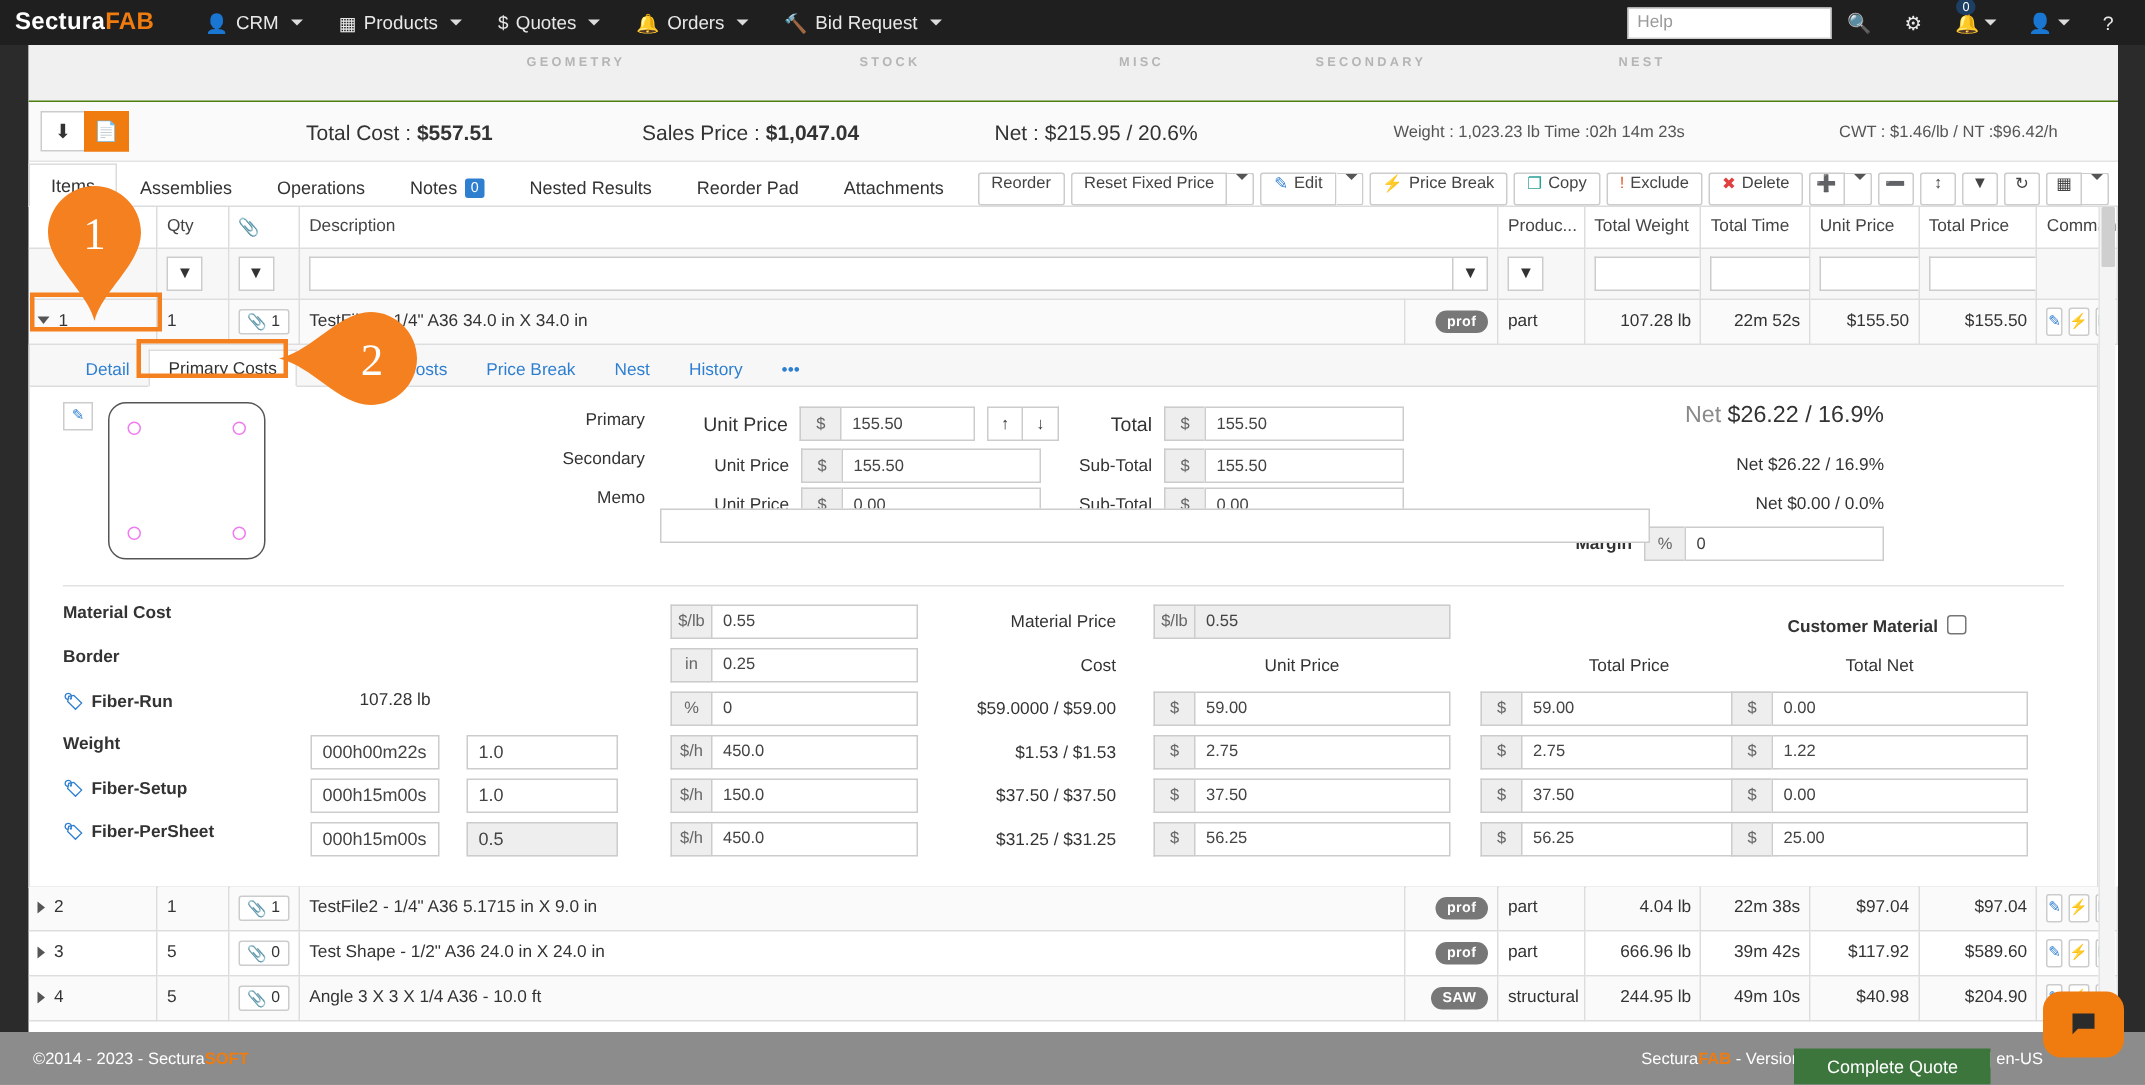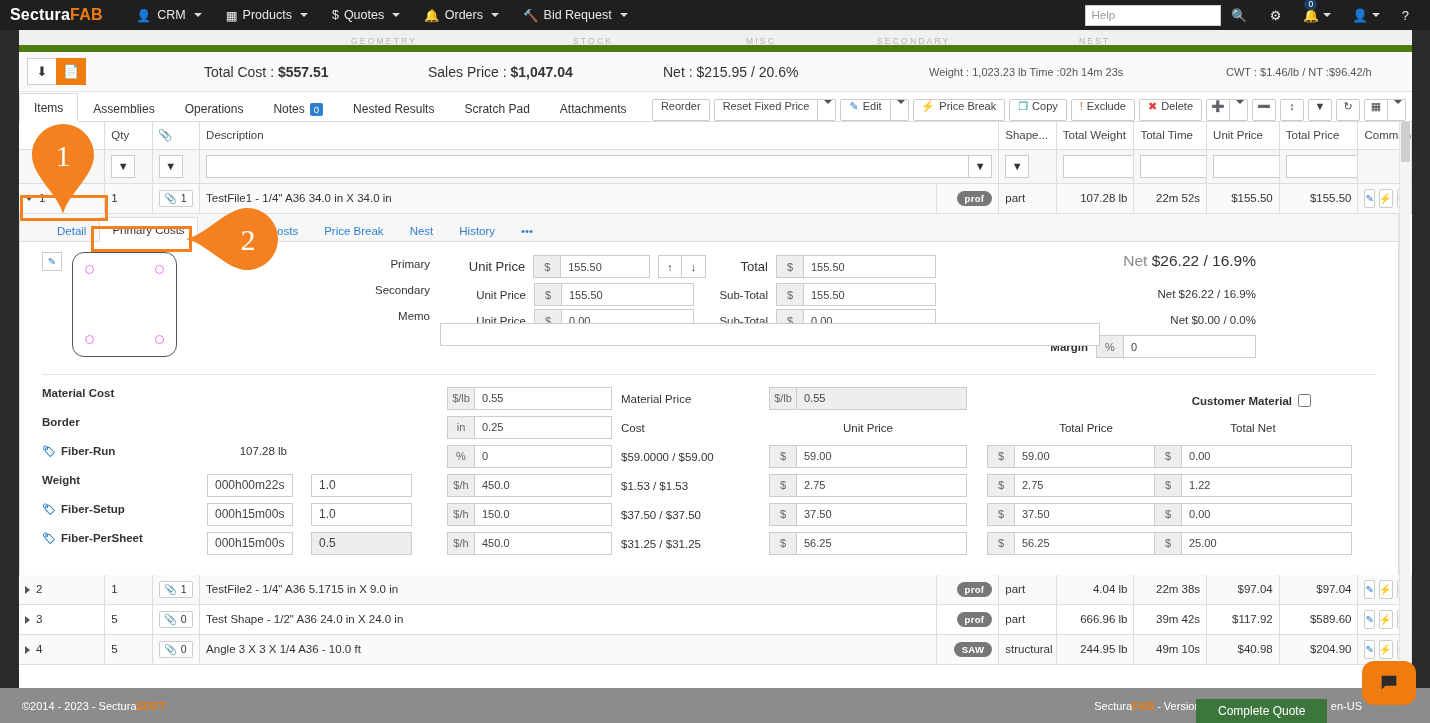--- a/index.html
+++ b/index.html
@@ -41,22 +41,22 @@
   }
 
   
   #page{
     position:absolute; left:19px; top:30px; width:1393px; height:658px;
     background:#fff; overflow:hidden;
   }
 
   
   #section-strip{
-    height:22px; background:#f0f0f0; border-bottom:7px solid #4d7c0f;
-    position:relative; font-size:8.5px; color:#b5b5b5; letter-spacing:2.2px;
+    height:38px; background:#f0f0f0; border-bottom:1px solid #4d7c0f;
+    position:relative; font-size:8.5px; color:#b5b5b5; letter-spacing:2.2px;font-weight:bold;
   }
   #section-strip span{ position:absolute; top:6px; }
 
   
   #summary{
     height:40px; background:#fafafa; border-bottom:1px solid #e4e4e4;
     display:flex; align-items:center; position:relative;
   }
   .sq-btn{
     width:30px;height:27px; border:1px solid #ccc; background:#fff;
@@ -296,21 +296,21 @@
         <span>Operations</span>
       </div>
     <div class="tab">
       <span>Notes</span>
       <span class="badge-blue">0</span>
     </div>
     <div class="tab">
         <span>Nested Results</span>
       </div>
     <div class="tab">
-        <span>Scratch Pad</span>
+        <span>Reorder Pad</span>
       </div>
     <div class="tab">
         <span>Attachments</span>
       </div>
 
     <div class="tb-group">
       <div class="tb-btn">
           <span>Reorder</span>
         </div>
       <div style="display:flex">
@@ -395,21 +395,21 @@
           <col style="width:78px">
           <col style="width:53px">
       </colgroup>
 
       <tbody>
           <tr>
         <th></th>
         <th>Qty</th>
         <th><span>📎</span></th>
         <th colspan="2">Description</th>
-        <th>Shape...</th>
+        <th>Produc...</th>
         <th>Total Weight</th>
         <th>Total Time</th>
         <th>Unit Price</th>
         <th>Total Price</th>
         <th>Command</th>
       </tr>
 
       <tr class="filt-row">
         <td></td>
         <td>
@@ -640,21 +640,21 @@
             <div class="ig" style="height:29px">
               <div class="addon">$/h</div>
               <input class="plain-in" value="150.0" style="">
             </div>
             <div class="ig" style="height:29px">
               <div class="addon">$/h</div>
               <input class="plain-in" value="450.0" style="">
             </div>
           </div>
 
-          <div style="position:absolute;left:579px;top:0;width:146px;text-align:left">
+          <div style="position:absolute;left:556px;top:0;width:146px;text-align:right">
             <div class="lbl" style="height:29px;padding-top:6px">Material Price</div>
             <div class="lbl" style="height:29px;padding-top:6px">Cost</div>
             <div class="lbl" style="height:29px;padding-top:6px">$59.0000 / $59.00</div>
             <div class="lbl" style="height:29px;padding-top:6px">$1.53 / $1.53</div>
             <div class="lbl" style="height:29px;padding-top:6px">$37.50 / $37.50</div>
             <div class="lbl" style="height:29px;padding-top:6px">$31.25 / $31.25</div>
           </div>
 
           <div style="position:absolute;left:727px;top:0;width:198px">
             <div class="ig" style="height:29px">

